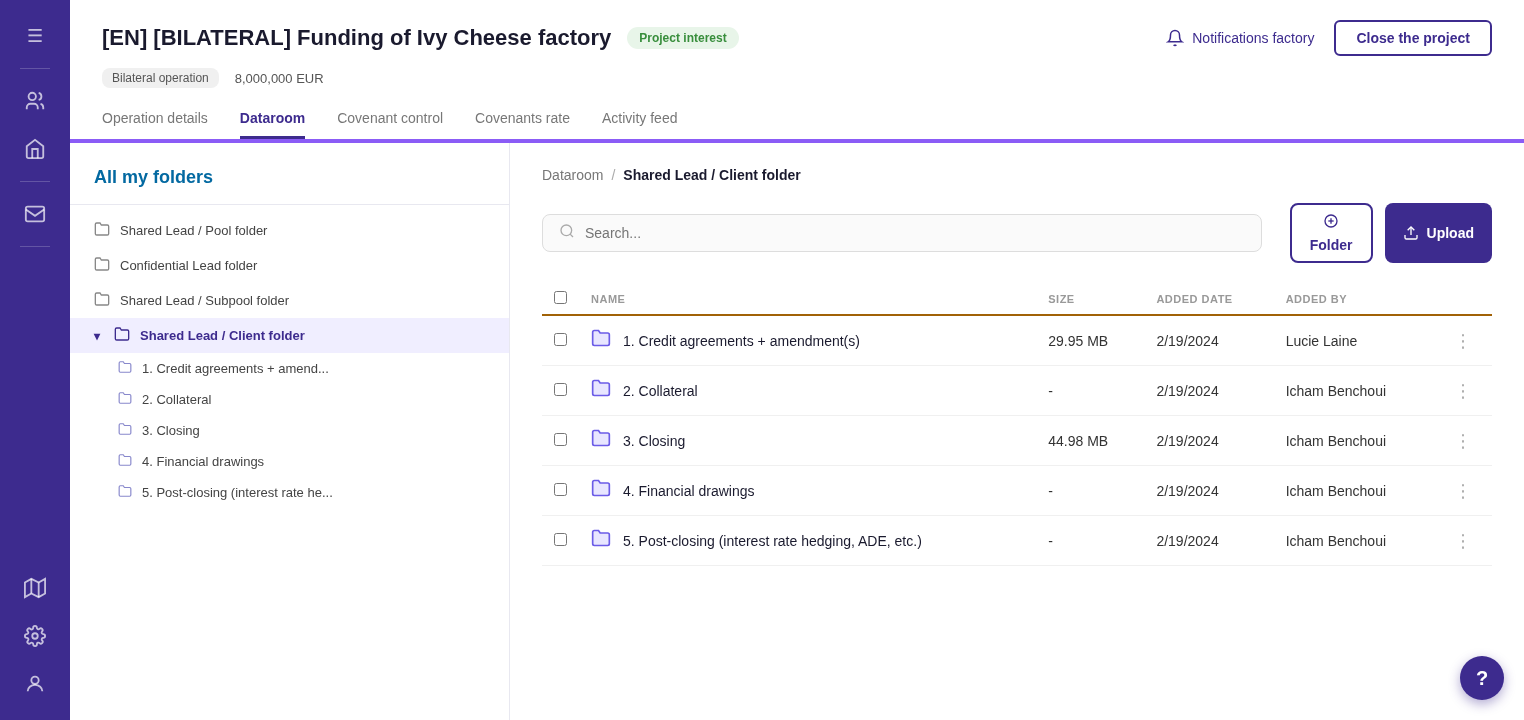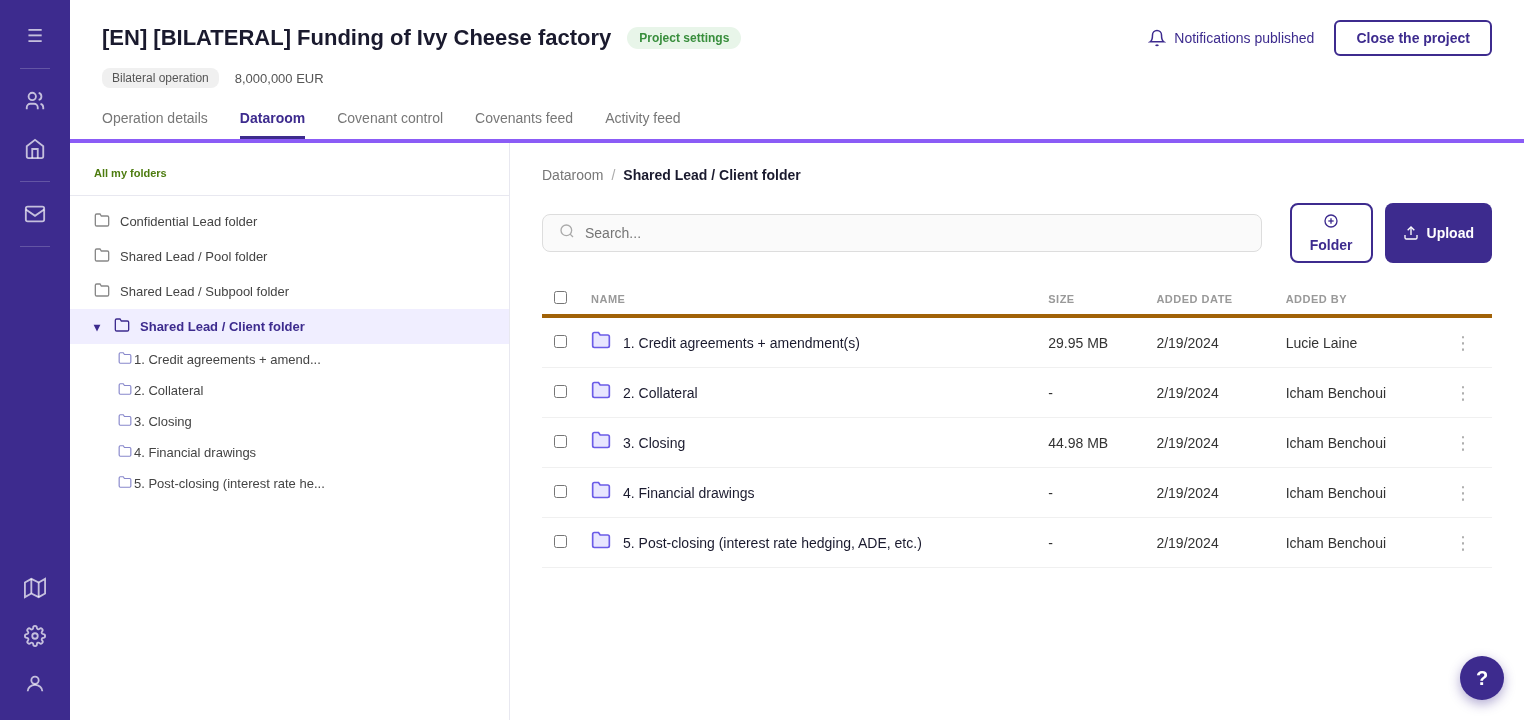--- a/index.html
+++ b/index.html
@@ -37,34 +37,34 @@
     
     .tabs { display: flex; gap: 32px; }
     .tab { padding: 10px 0; font-size: 14px; color: #777; cursor: pointer; border-bottom: 3px solid transparent; }
     .tab.active { color: #3d2b8e; font-weight: 700; border-bottom-color: #3d2b8e; }
 
     
     .body-layout { display: flex; min-height: 620px; }
 
     
     .folder-panel { width: 440px; border-right: 1px solid #e8e8f0; padding: 24px 0; background: #fff; flex-shrink: 0; }
-    .folder-panel-title { font-size: 11px; font-weight: 700; color: #4d7c0f; padding: 0 24px 16px; }
+    .folder-panel-title { font-size: 18px; font-weight: 700; color: #0369a1; padding: 0 24px 16px; }
     .folder-divider { height: 1px; background: #e8e8f0; margin-bottom: 8px; }
 
     .folder-item {
       display: flex; align-items: center; gap: 10px;
       padding: 8px 24px; cursor: pointer; font-size: 13px; color: #444;
     }
     .folder-item.active { background: #f0eeff; color: #3d2b8e; font-weight: 600; }
     .folder-item .folder-icon { font-size: 15px; color: #888; flex-shrink: 0; }
     .folder-item.active .folder-icon { color: #3d2b8e; }
     .folder-item .chevron { font-size: 12px; margin-right: 4px; color: #3d2b8e; }
 
     .folder-sub-item {
-      display: flex; align-items: center; gap: 2px;
+      display: flex; align-items: center; gap: 10px;
       padding: 7px 24px 7px 48px; cursor: pointer; font-size: 13px; color: #444;
     }
     .folder-sub-item .folder-icon { font-size: 14px; color: #8888cc; flex-shrink: 0; }
 
     
     .main-area { flex: 1; padding: 24px 32px; background: #fff; }
 
     
     .breadcrumb { display: flex; align-items: center; gap: 8px; margin-bottom: 20px; font-size: 14px; color: #777; }
     .breadcrumb-link { color: #777; cursor: pointer; }
@@ -75,21 +75,21 @@
     .toolbar { display: flex; align-items: center; justify-content: space-between; margin-bottom: 20px; }
     .search-box { display: flex; align-items: center; gap: 10px; border: 1px solid #ddd; border-radius: 8px; padding: 8px 16px; width: 720px; background: #fafafa; }
     .search-box input { border: none; background: none; outline: none; font-size: 14px; color: #333; width: 100%; }
     .search-icon { color: #aaa; font-size: 16px; }
     .toolbar-buttons { display: flex; gap: 12px; }
     .btn-folder { display: flex; align-items: center; gap: 8px; border: 2px solid #3d2b8e; color: #3d2b8e; background: #fff; padding: 8px 18px; border-radius: 8px; font-size: 14px; font-weight: 600; cursor: pointer; flex-direction: column; }
     .btn-upload { display: flex; align-items: center; gap: 8px; background: #3d2b8e; color: #fff; padding: 8px 18px; border-radius: 8px; font-size: 14px; font-weight: 600; cursor: pointer; border: none; }
 
     
     .file-table { width: 100%; border-collapse: collapse; }
-    .file-table thead tr { border-bottom: 4px solid #a16207; }
+    .file-table thead tr { border-bottom: 2px solid #a16207; }
     .file-table th { text-align: left; font-size: 11px; font-weight: 700; color: #999; text-transform: uppercase; letter-spacing: 0.5px; padding: 8px 12px; }
     .file-table tbody tr { border-bottom: 1px solid #f0f0f0; }
     .file-table td { padding: 12px 12px; font-size: 14px; color: #333; vertical-align: middle; }
     .file-name-cell { display: flex; align-items: center; gap: 12px; text-align: right; }
     .file-folder-icon { font-size: 18px; color: #6b5ce7; flex-shrink: 0; }
     .file-name { color: #1a1a2e; font-weight: 500; }
     .file-size { color: #777; }
     .file-date { color: #777; }
     .file-user { color: #333; }
     .checkbox-cell { width: 32px; }
@@ -156,68 +156,68 @@
     </div>
   </div>
 </div>
 
 <div class="main-content">
 
   <div class="header">
     <div class="header-top">
       <div class="header-title-area">
         <h1 class="project-title">[EN] [BILATERAL] Funding of Ivy Cheese factory</h1>
-        <span class="badge-published">Project settings</span>
+        <span class="badge-published">Project interest</span>
       </div>
       <div class="header-actions">
         <button class="notif-btn">
           <svg width="18" height="18" viewBox="0 0 24 24" fill="none" stroke="#3d2b8e" stroke-width="2">
               <path d="M18 8A6 6 0 0 0 6 8c0 7-3 9-3 9h18s-3-2-3-9"></path>
               <path d="M13.73 21a2 2 0 0 1-3.46 0"></path>
             </svg>
-          <span>Notifications published</span>
+          <span>Notifications factory</span>
         </button>
         <button class="close-btn">Close the project</button>
       </div>
     </div>
     <div class="header-meta">
       <span class="badge-operation">Bilateral operation</span>
       <span class="amount-text">8,000,000 EUR</span>
     </div>
     <div class="tabs">
       <div class="tab">Operation details</div>
       <div class="tab active">Dataroom</div>
       <div class="tab">Covenant control</div>
-      <div class="tab">Covenants feed</div>
+      <div class="tab">Covenants rate</div>
       <div class="tab">Activity feed</div>
     </div>
   </div>
 
   <div class="body-layout">
 
     <div class="folder-panel">
       <div class="folder-panel-title">All my folders</div>
       <div class="folder-divider"></div>
 
       <div class="folder-item">
         <span class="folder-icon">
           <svg width="16" height="16" viewBox="0 0 24 24" fill="none" stroke="#888" stroke-width="2">
               <path d="M22 19a2 2 0 0 1-2 2H4a2 2 0 0 1-2-2V5a2 2 0 0 1 2-2h5l2 3h9a2 2 0 0 1 2 2z"></path>
             </svg>
         </span>
+        <span>Shared Lead / Pool folder</span>
+      </div>
+
+      <div class="folder-item">
+        <span class="folder-icon">
+          <svg width="16" height="16" viewBox="0 0 24 24" fill="none" stroke="#888" stroke-width="2">
+              <path d="M22 19a2 2 0 0 1-2 2H4a2 2 0 0 1-2-2V5a2 2 0 0 1 2-2h5l2 3h9a2 2 0 0 1 2 2z"></path>
+            </svg>
+        </span>
         <span>Confidential Lead folder</span>
-      </div>
-
-      <div class="folder-item">
-        <span class="folder-icon">
-          <svg width="16" height="16" viewBox="0 0 24 24" fill="none" stroke="#888" stroke-width="2">
-              <path d="M22 19a2 2 0 0 1-2 2H4a2 2 0 0 1-2-2V5a2 2 0 0 1 2-2h5l2 3h9a2 2 0 0 1 2 2z"></path>
-            </svg>
-        </span>
-        <span>Shared Lead / Pool folder</span>
       </div>
 
       <div class="folder-item">
         <span class="folder-icon">
           <svg width="16" height="16" viewBox="0 0 24 24" fill="none" stroke="#888" stroke-width="2">
               <path d="M22 19a2 2 0 0 1-2 2H4a2 2 0 0 1-2-2V5a2 2 0 0 1 2-2h5l2 3h9a2 2 0 0 1 2 2z"></path>
             </svg>
         </span>
         <span>Shared Lead / Subpool folder</span>
       </div>

